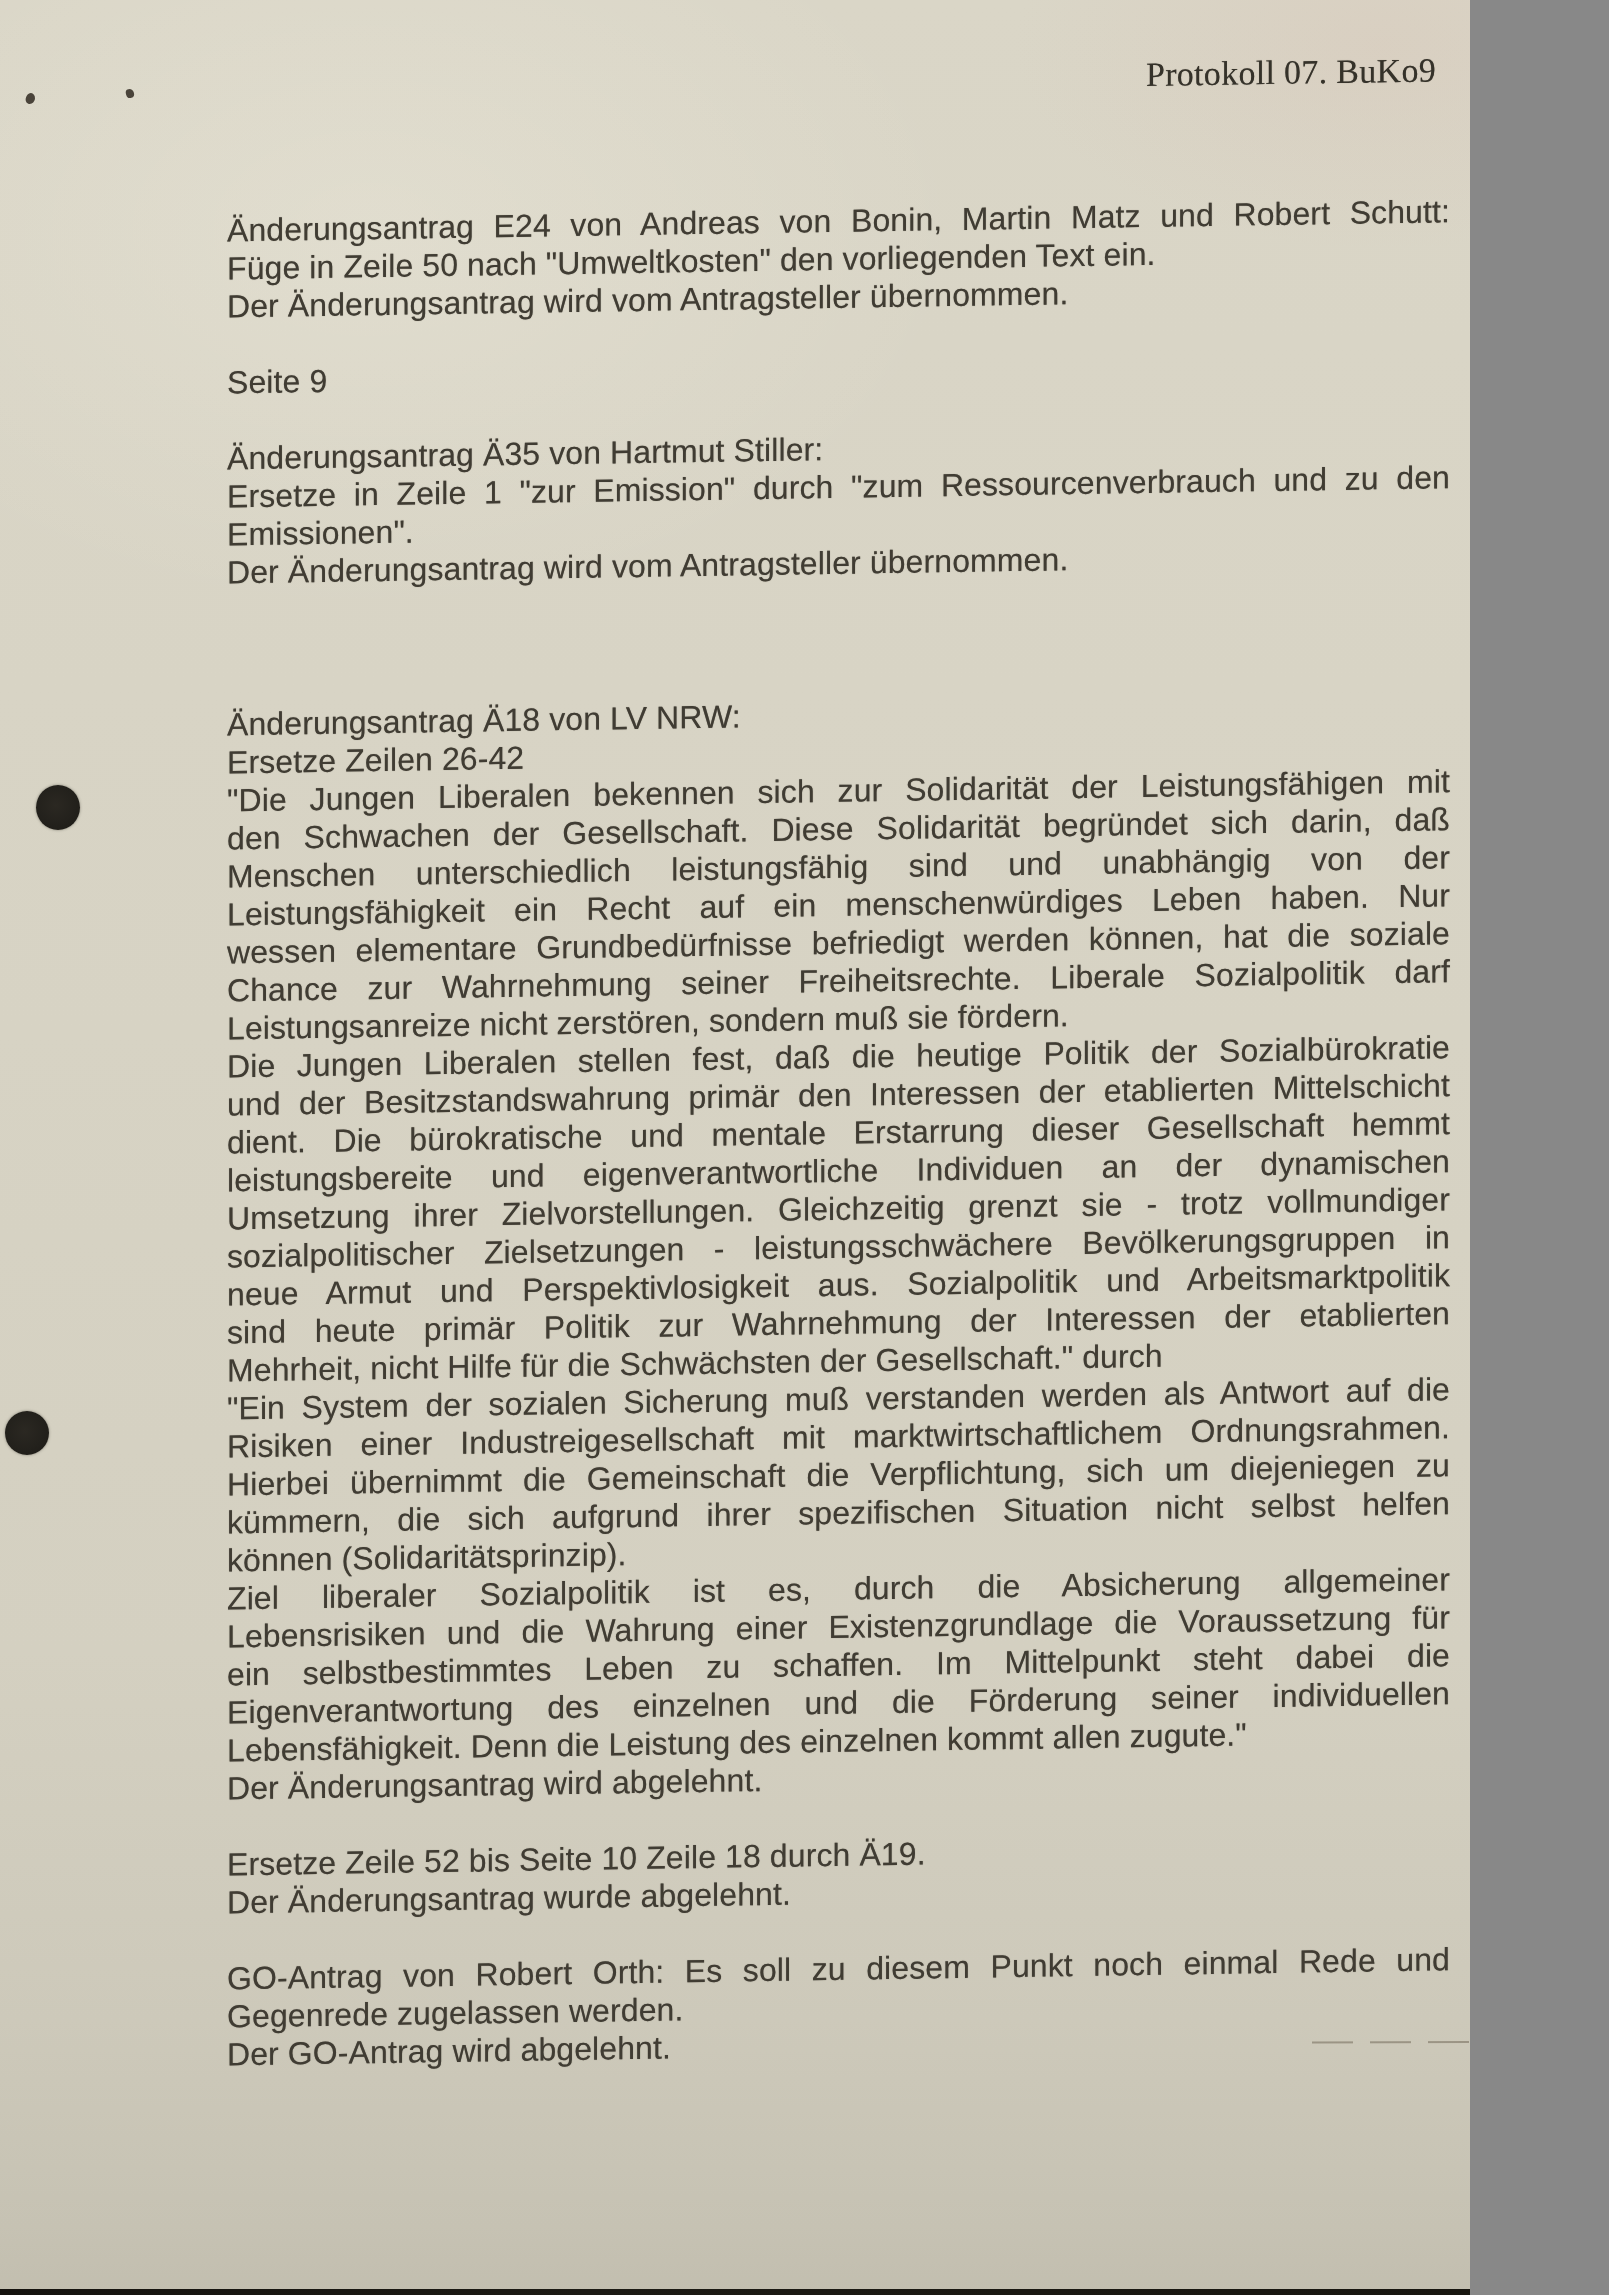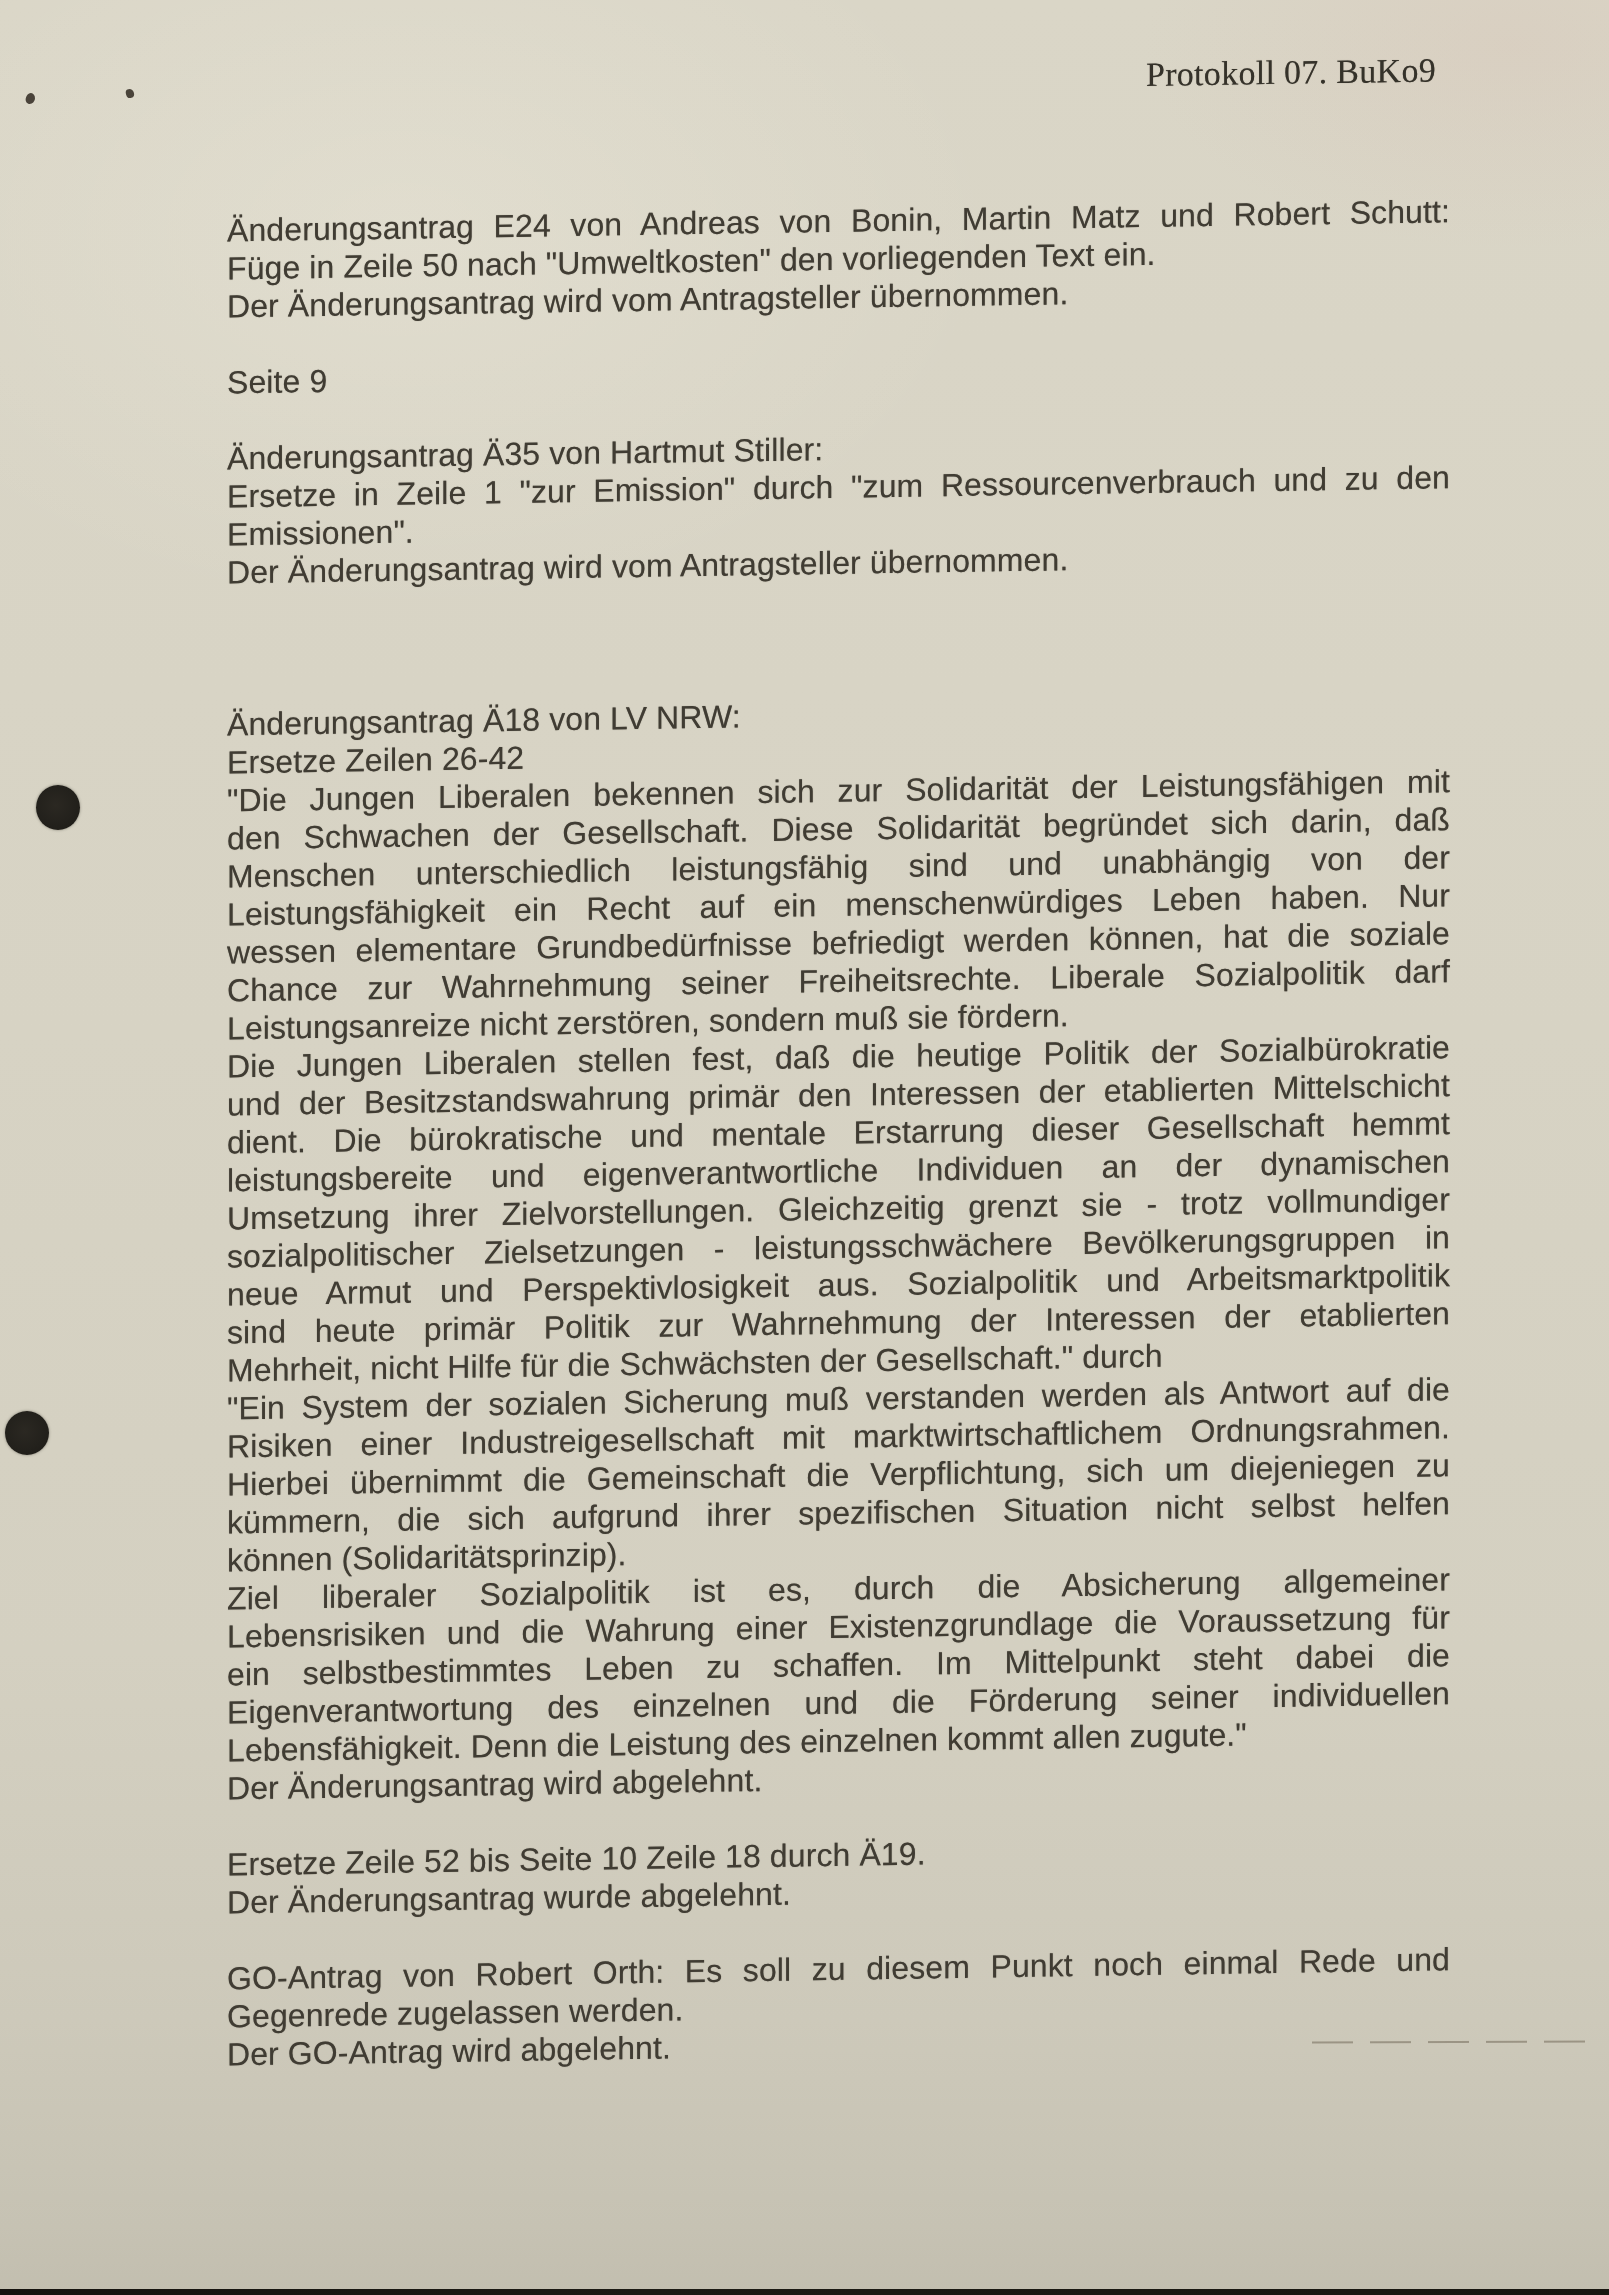--- a/index.html
+++ b/index.html
@@ -1,20 +1,20 @@
 <!DOCTYPE html>
 <html style="font-size:10.5px"><head>
 <meta charset="utf-8">
 <style>
   html, body { margin: 0; padding: 0; }
   body { width: 1609px; height: 2295px; overflow: hidden; background: #888; }
 
   .page {
     position: relative;
-    width: 1609px;
+    width: 1470px;
     height: 2295px;
     overflow: hidden;
     background-color: #d6d2c3;
     background-image:
       radial-gradient(593px 329px at 94% 2%, rgba(214,190,178,0.28), transparent 62%),
       radial-gradient(922px 593px at 25% 10%, rgba(255,252,240,0.20), transparent 65%),
       linear-gradient(180deg, #dad6c7 0%, #d7d3c4 45%, #d4d0c1 72%, #cdc9ba 88%, #c6c2b3 97%, #c2beaf 100%);
     font-family: "Liberation Sans", "DejaVu Sans", sans-serif;
   }
 

